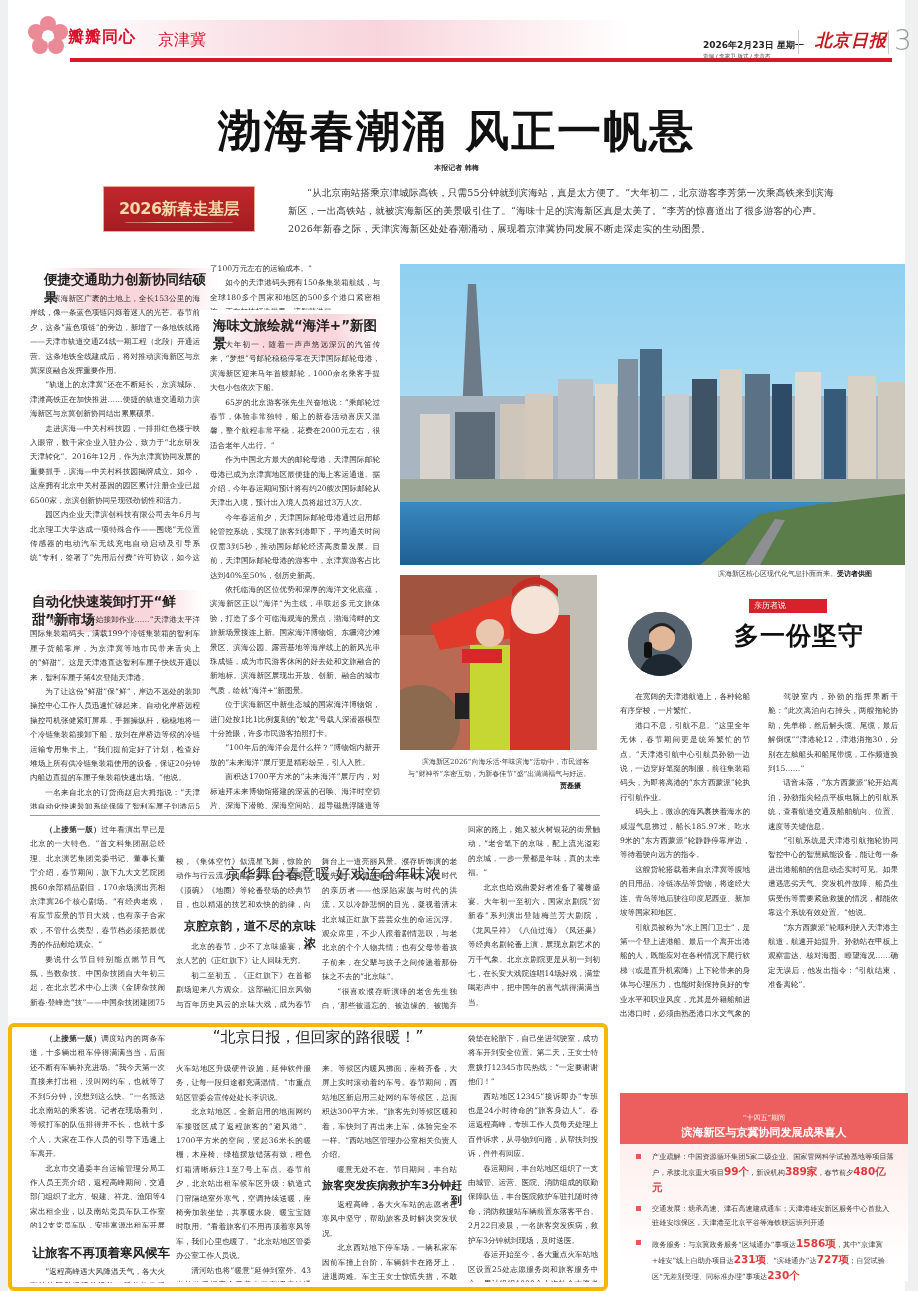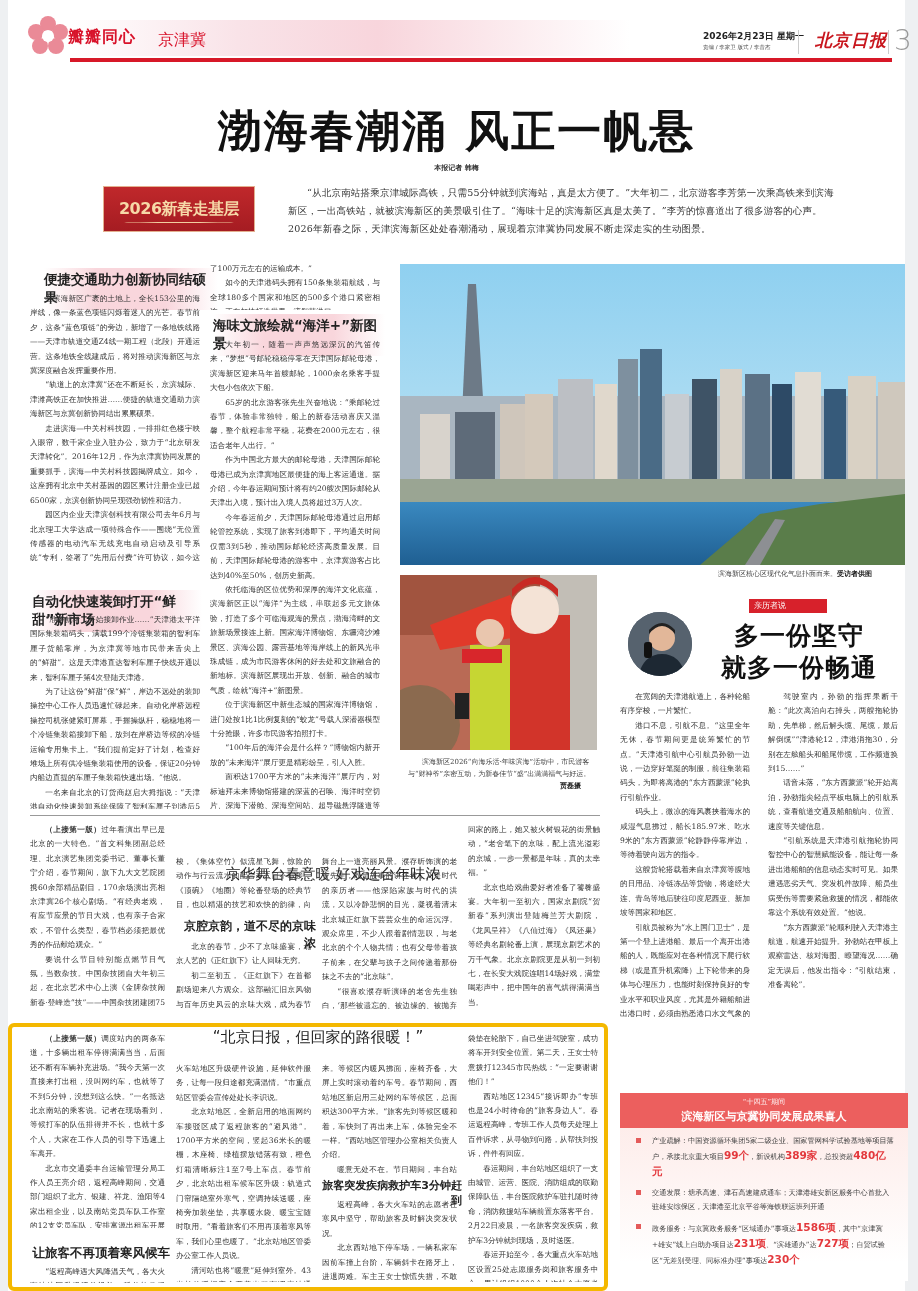--- a/index.html
+++ b/index.html
@@ -9,21 +9,21 @@
   
   .masthead { position: absolute; left: 14px; top: 12px; width: 880px; height: 52px; }
   .flower { position: absolute; left: 6px; top: 4px; width: 40px; height: 40px; }
   .flower .petal { position: absolute; width: 16px; height: 16px; border-radius: 50%; background: #ea8a97; }
   .flower .center { position: absolute; left: 14px; top: 14px; width: 12px; height: 12px; border-radius: 50%; background: #fff; }
   .band { position: absolute; left: 48px; top: 8px; width: 560px; height: 36px; background: linear-gradient(90deg, #fff 0%, #f9e3e8 30%, #f8d5dc 55%, #fff 100%); }
   .sec-title { position: absolute; left: 46px; top: 15px; font-family: "DejaVu Sans", sans-serif; font-weight: bold; font-size: 16px; color: #d8122a; letter-spacing: 1px; }
   .sec-sub { position: absolute; left: 136px; top: 18px; font-family: "DejaVu Sans", sans-serif; font-size: 16px; color: #d8122a; }
   .redline { position: absolute; left: 48px; top: 46px; width: 822px; height: 4px; background: #d71828; }
   .dateblk { position: absolute; left: 681px; top: 18px; font-family: "DejaVu Sans", sans-serif; }
-  .date { font-size: 9px; color: #222; font-weight: bold; }
+  .date { font-size: 9px; color: #222; font-weight: bold; margin-top: 9px; }
   .editors { font-size: 5.5px; color: #555; margin-top: 1px; }
   .vsep { position: absolute; top: 18px; width: 1px; height: 24px; background: #ccc; }
   .logo { position: absolute; left: 793px; top: 17px; font-family: "DejaVu Serif", serif; font-style: italic; font-weight: bold; font-size: 17px; color: #c8161d; letter-spacing: 1px; }
   .pagenum { position: absolute; left: 872px; top: 12px; font-family: "DejaVu Sans", sans-serif; font-size: 28px; color: #999; font-weight: 300; }
   
   .headline { position: absolute; left: 0; top: 102px; width: 897px; text-align: center; font-family: "DejaVu Sans", sans-serif; font-weight: bold; font-size: 44px; letter-spacing: 2px; color: #111; }
   .byline { position: absolute; left: 0; top: 163px; width: 897px; text-align: center; font-family: "DejaVu Sans", sans-serif; font-size: 7px; color: #333; font-weight: bold; }
   .badge { position: absolute; left: 95px; top: 186px; width: 152px; height: 46px; background: linear-gradient(180deg, #c0282b, #a51c22); border: 1px solid #e3b08f; display: flex; align-items: center; justify-content: center; }
   .badge span { font-family: "DejaVu Sans", sans-serif; font-weight: bold; font-size: 16px; color: #f6d9a8; letter-spacing: -0.5px; }
   .badge::after { content: ""; position: absolute; left: 20px; right: 20px; bottom: 8px; height: 1px; background: #f1cda0; border-radius: 50%; }
@@ -38,21 +38,21 @@
   .caption b { font-family: "DejaVu Sans", sans-serif; color: #222; }
   .photo-mascot { position: absolute; left: 392px; top: 575px; width: 197px; height: 175px; overflow: hidden; background: #b45a48; }
   .avatar { position: absolute; left: 620px; top: 612px; width: 64px; height: 64px; border-radius: 50%; overflow: hidden; background: #4a5868; }
   .tag-red { position: absolute; left: 741px; top: 599px; width: 78px; height: 14px; background: #d7212b; color: #fff; font-family: "DejaVu Sans", sans-serif; font-size: 8px; line-height: 14px; padding-left: 5px; }
   .q-title { position: absolute; left: 676px; top: 620px; width: 230px; text-align: center; font-family: "DejaVu Serif", serif; font-weight: bold; font-size: 25px; line-height: 32px; color: #111; letter-spacing: 1px; }
   .hr { position: absolute; height: 1px; background: #999; }
   .mid-title { position: absolute; font-family: "DejaVu Sans", sans-serif; font-size: 15px; color: #222; text-align: center; }
   .small-head { position: absolute; font-family: "DejaVu Sans", sans-serif; font-weight: bold; font-size: 12px; color: #222; text-align: right; }
   .yellow-box { position: absolute; left: 0; top: 1023px; width: 600px; height: 268px; border: 4px solid #f4b800; border-radius: 6px; }
   .info-box { position: absolute; left: 612px; top: 1093px; width: 288px; height: 188px; background: linear-gradient(180deg, #fde8e5 0%, #fff 90%); }
-  .info-head { background: #ec5f5e; color: #fff; text-align: center; font-family: "DejaVu Sans", sans-serif; padding: 4px 0 4px; }
+  .info-head { background: #ec5f5e; color: #fff; text-align: center; font-family: "DejaVu Sans", sans-serif; padding: 20px 0 4px; }
   .info-head .k1 { font-size: 7px; opacity: .9; }
   .info-head .k2 { font-size: 11px; font-weight: bold; margin-top: 2px; }
   .info-items { padding: 6px 14px 0 16px; }
   .info-item { position: relative; font-family: "DejaVu Sans", sans-serif; font-size: 7.2px; line-height: 14px; color: #444; padding-left: 16px; margin-bottom: 6px; }
   .info-item .sq { position: absolute; left: 0; top: 4px; width: 5px; height: 5px; background: #e45a5a; }
   .info-item .hl { color: #e3383c; font-size: 10.5px; font-weight: bold; }
 </style>
 </head>
 <body>
 
@@ -188,21 +188,20 @@
       <rect width="64" height="64" fill="#56626e"></rect>
       <circle cx="34" cy="26" r="13" fill="#e2b799"></circle>
       <path d="M21 22 Q34 6 47 22 L47 18 Q34 4 21 18 Z" fill="#222"></path>
       <path d="M10 64 Q16 42 34 42 Q52 42 58 64 Z" fill="#1d2833"></path>
       <rect x="16" y="30" width="8" height="16" rx="3" fill="#111"></rect>
     </svg>
   </div>
   <div class="tag-red">亲历者说</div>
   <div class="q-title">
     <div>多一份坚守</div>
-    <div>就多一份畅通</div>
   </div>
   <div class="col" style="left:612px;top:690px;width:130px;height:330px;overflow:hidden">
     <p>在宽阔的天津港航道上，各种轮船有序穿梭，一片繁忙。</p>
     <p>港口不息，引航不息。“这里全年无休，春节期间更是统筹繁忙的节点。”天津港引航中心引航员孙勃一边说，一边穿好笔挺的制服，前往集装箱码头，为即将离港的“东方西蒙派”轮执行引航作业。</p>
     <p>码头上，微凉的海风裹挟着海水的咸湿气息拂过，船长185.97米、吃水9米的“东方西蒙派”轮静静停靠岸边，等待着驶向远方的指令。</p>
     <p>这艘货轮搭载着来自京津冀等腹地的日用品、冷链冻品等货物，将途经大连、青岛等地后驶往印度尼西亚、新加坡等国家和地区。</p>
     <p>引航员被称为“水上国门卫士”，是第一个登上进港船、最后一个离开出港船的人，既能应对在各种情况下爬行软梯（或是直升机索降）上下轮带来的身体与心理压力，也能时刻保持良好的专业水平和职业风度，尤其是外籍船舶进出港口时，必须由熟悉港口水文气象的引航员登轮引航，指挥拖轮一起协助船舶安全穿越码头。</p>
 
   </div>
   <div class="col" style="left:760px;top:690px;width:130px;height:330px;overflow:hidden">
@@ -272,21 +271,21 @@
   </div>
 
   <div class="info-box">
     <div class="info-head">
       <div class="k1">“十四五”期间</div>
       <div class="k2">滨海新区与京冀协同发展成果喜人</div>
     </div>
     <div class="info-items">
       <div class="info-item">
         <span class="sq"></span>
-        <span>产业疏解：中国资源循环集团5家二级企业、国家管网科学试验基地等项目落户，承接北京重大项目</span><span class="hl">99个</span><span>，新设机构</span><span class="hl">389家</span><span>，总投资超</span><span class="hl">480亿元</span>
+        <span>产业疏解：中国资源循环集团5家二级企业、国家管网科学试验基地等项目落户，承接北京重大项目</span><span class="hl">99个</span><span>，新设机构</span><span class="hl">389家</span><span>，春节前夕</span><span class="hl">480亿元</span>
       </div>
       <div class="info-item">
         <span class="sq"></span>
         <span>交通发展：塘承高速、津石高速建成通车；天津港雄安新区服务中心首批入驻雄安综保区，天津港至北京平谷等海铁联运班列开通</span>
       </div>
       <div class="info-item">
         <span class="sq"></span>
         <span>政务服务：与京冀政务服务“区域通办”事项达</span><span class="hl">1586项</span><span>，其中“京津冀+雄安”线上自助办项目达</span><span class="hl">231项</span><span>、“滨雄通办”达</span><span class="hl">727项</span><span>；自贸试验区“无差别受理、同标准办理”事项达</span><span class="hl">230个</span>
       </div>
     </div>

